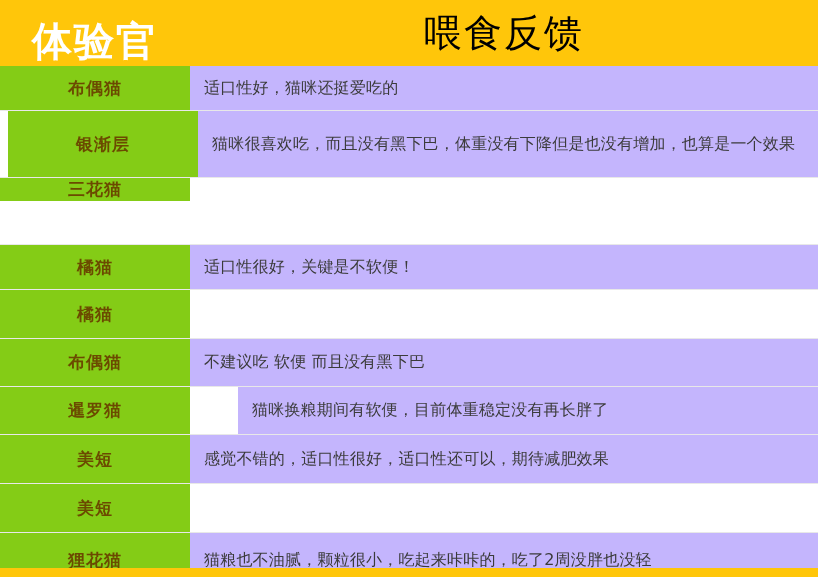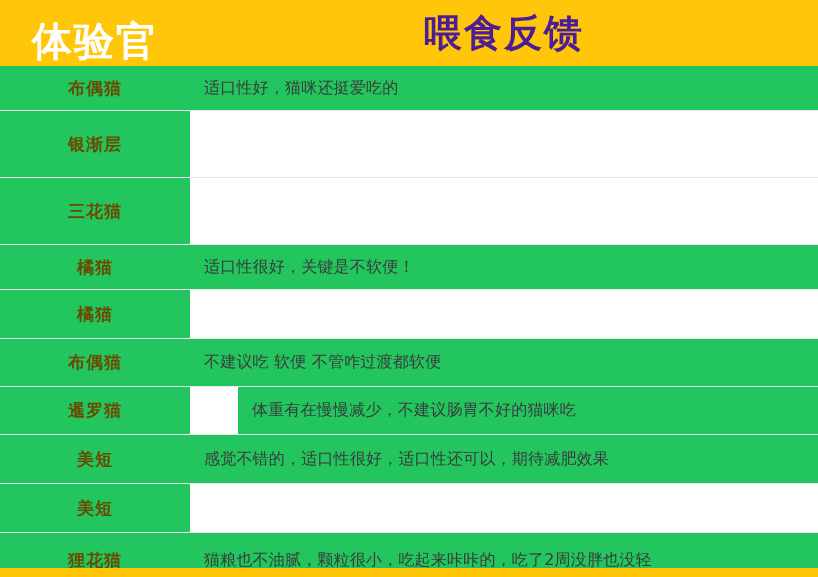--- a/index.html
+++ b/index.html
@@ -45,57 +45,57 @@
     font-family: "DejaVu Sans", "Liberation Sans", sans-serif;
   }
   .header-right {
     flex: 1;
     display: flex;
     align-items: center;
     justify-content: center;
     height: 100%;
   }
   .header-right-text {
-    color: #4c1d95;
+    color: #000000;
     font-size: 38px;
-    font-weight: bold;
+    font-weight: normal;
     letter-spacing: 2px;
     line-height: 1;
   }
   
   .table-body {
     display: flex;
     flex-direction: column;
     width: 818px;
   }
   .row {
     display: flex;
     align-items: stretch;
     border-bottom: 1px solid #e8e8e8;
   }
   .row:last-child {
     border-bottom: none;
   }
   .cell-breed {
     width: 190px;
     min-width: 190px;
-    background: #22c55e;
+    background: #84cc16;
     color: #6b4a00;
     font-size: 17px;
     font-weight: bold;
     display: flex;
     align-items: center;
     justify-content: center;
     box-sizing: border-box;
     text-align: center;
     letter-spacing: 1px;
   }
   .cell-feedback {
     flex: 1;
-    background: #22c55e;
+    background: #c4b5fd;
     color: #3b3b3b;
     font-size: 16px;
     line-height: 1.55;
     display: flex;
     align-items: center;
     box-sizing: border-box;
     padding: 9px 14px 9px 14px;
     letter-spacing: 0.2px;
   }
   .cell-feedback span {
@@ -127,50 +127,53 @@
 
   <div class="table-body">
 
     <div class="row" style="height:44px;">
       <div class="cell-breed">布偶猫</div>
       <div class="cell-feedback">
           <span>适口性好，猫咪还挺爱吃的</span>
         </div>
     </div>
 
-    <div class="row" style="height:66px;">
+    <div class="row" style="height:66px;padding-left:8px;">
       <div class="cell-breed">银渐层</div>
+      <div class="cell-feedback">
+          <span>猫咪很喜欢吃，而且没有黑下巴，体重没有下降但是也没有增加，也算是一个效果</span>
+        </div>
     </div>
 
-    <div class="row" style="height:66px;">
+    <div class="row" style="height:66px;flex-direction:column;">
       <div class="cell-breed">三花猫</div>
     </div>
 
     <div class="row" style="height:44px;">
       <div class="cell-breed">橘猫</div>
       <div class="cell-feedback">
           <span>适口性很好，关键是不软便！</span>
         </div>
     </div>
 
     <div class="row" style="height:48px;">
       <div class="cell-breed">橘猫</div>
     </div>
 
     <div class="row" style="height:47px;">
       <div class="cell-breed">布偶猫</div>
       <div class="cell-feedback">
-          <span>不建议吃 软便 不管咋过渡都软便</span>
+          <span>不建议吃 软便 而且没有黑下巴</span>
         </div>
     </div>
 
     <div class="row" style="height:47px;gap:48px;">
       <div class="cell-breed">暹罗猫</div>
       <div class="cell-feedback">
-          <span>体重有在慢慢减少，不建议肠胃不好的猫咪吃</span>
+          <span>猫咪换粮期间有软便，目前体重稳定没有再长胖了</span>
         </div>
     </div>
 
     <div class="row" style="height:48px;">
       <div class="cell-breed">美短</div>
       <div class="cell-feedback">
           <span>感觉不错的，适口性很好，适口性还可以，期待减肥效果</span>
         </div>
     </div>
 

